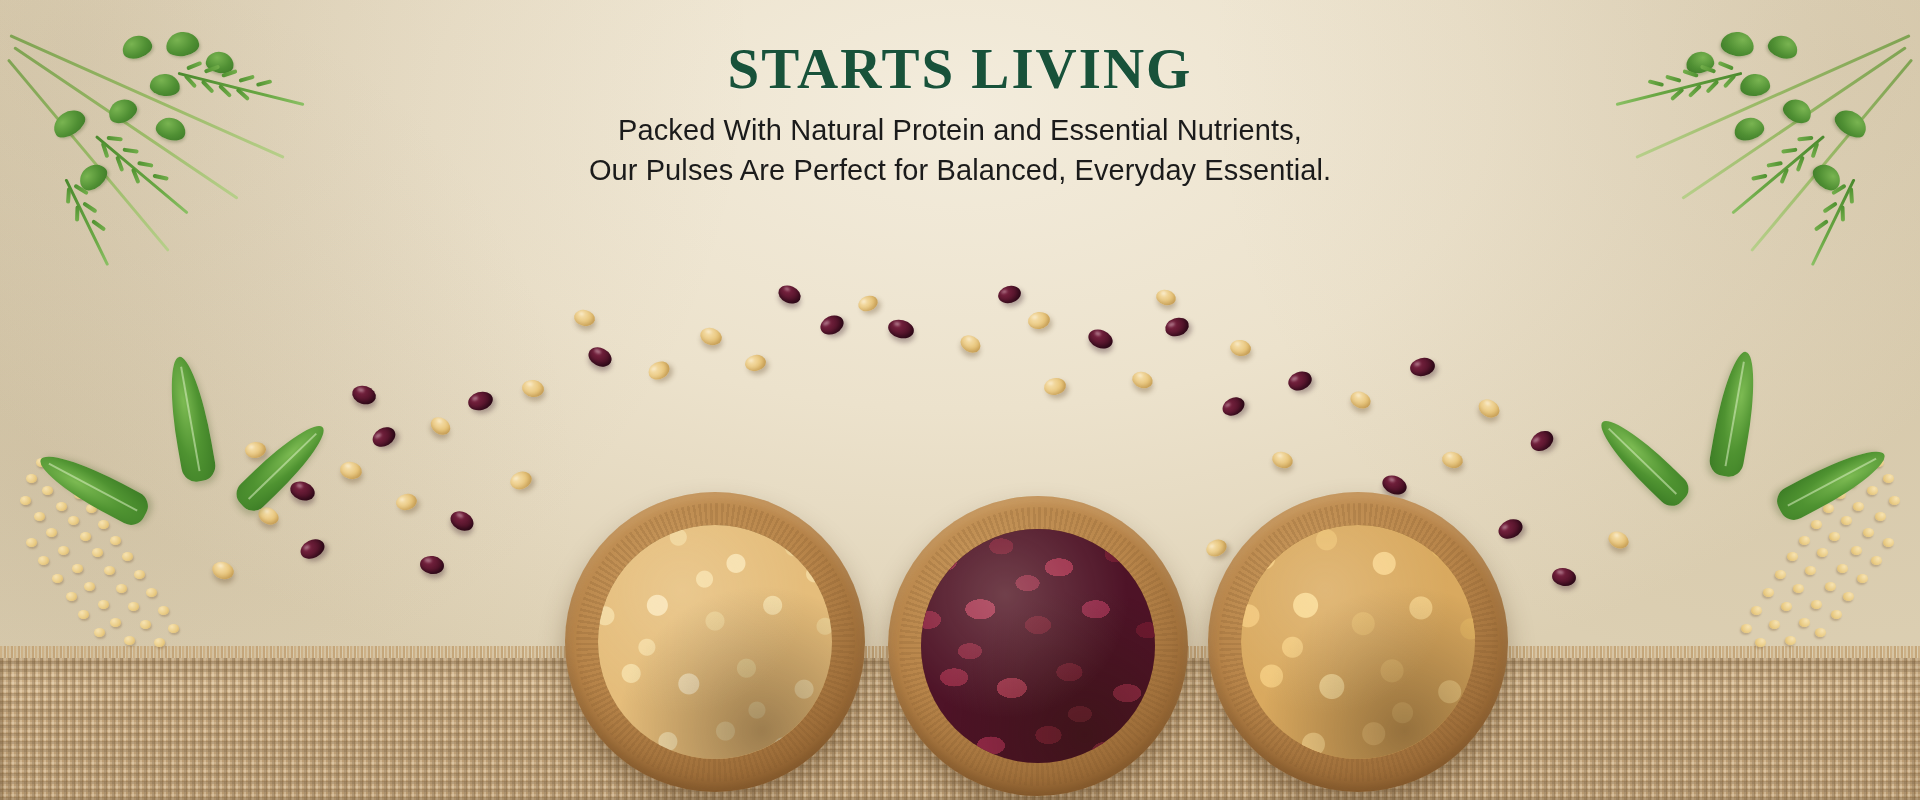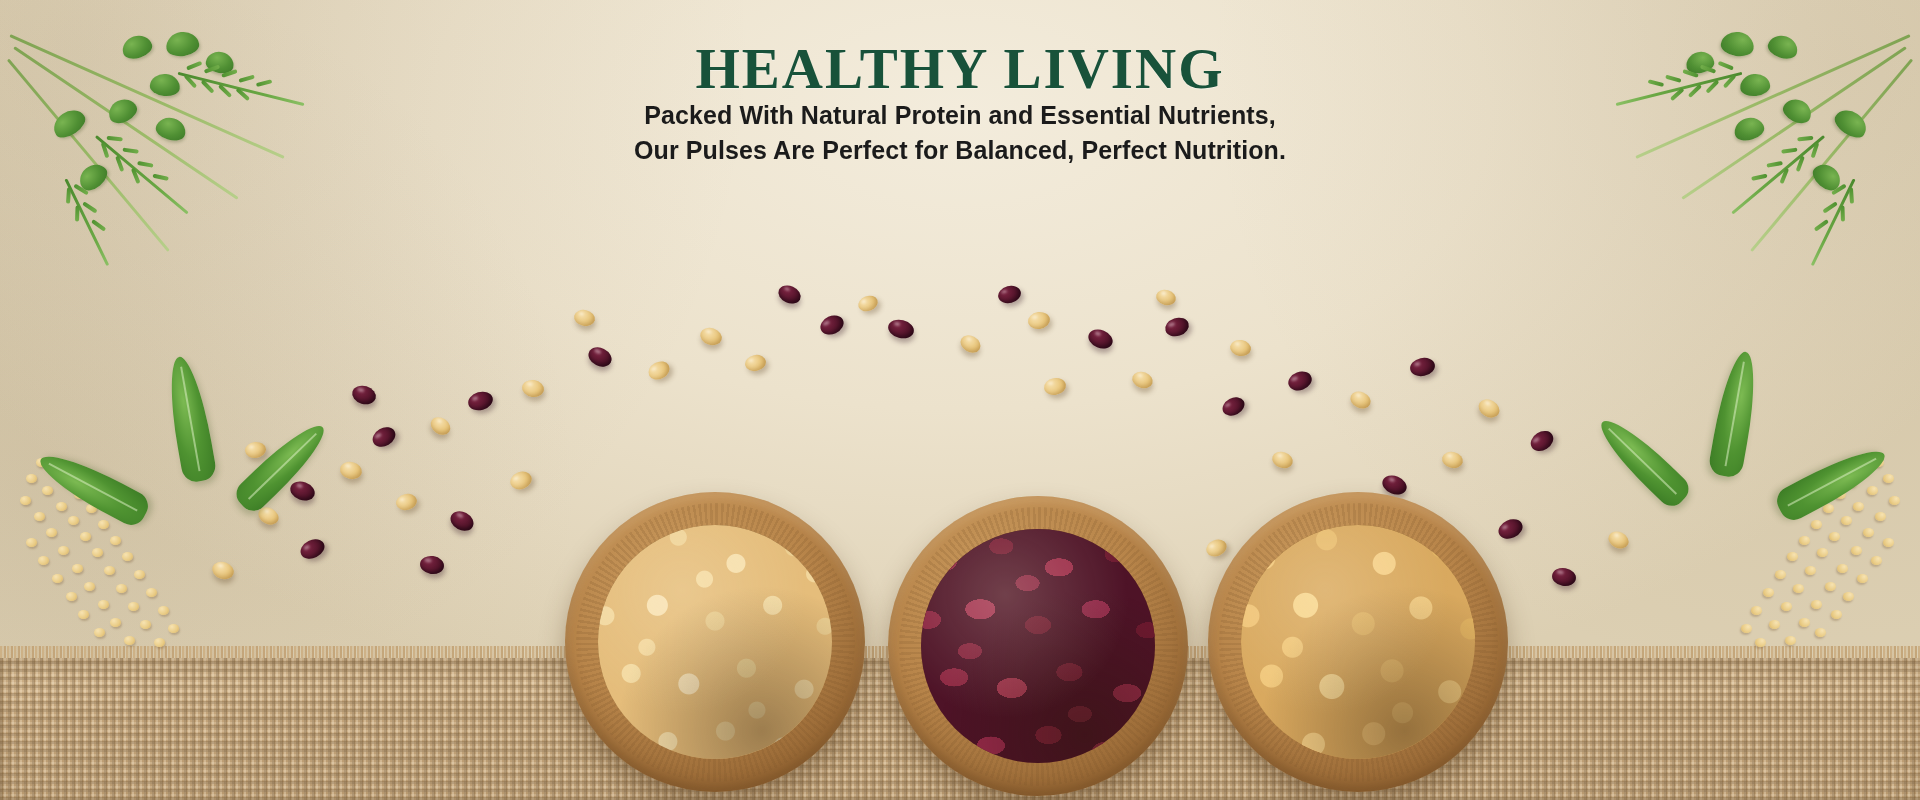--- a/index.html
+++ b/index.html
@@ -30,22 +30,22 @@
   }
   .headline {
     font-family:"Liberation Serif", serif;
     font-weight:700; color:#18523a;
     font-size:59px; line-height:1.02; letter-spacing:.5px;
     text-shadow:0 1px 0 rgba(255,255,255,.35);
   }
   .headline .l1 { display:block; font-size:57px; letter-spacing:2px; }
   .headline .l2 { display:block; font-size:59px; letter-spacing:1.5px; margin-top:4px; }
   .subline {
-    margin-top:0; color:#1b1b1b;
-    font-size:25px; line-height:1.38; font-weight:700;
+    margin-top:12px; color:#1b1b1b;
+    font-size:29px; line-height:1.38; font-weight:400;
     font-stretch:condensed; letter-spacing:.1px;
   }
   .subline span { display:block; }
 
   
   .burlap {
     position:absolute; left:0; bottom:0; width:1920px; height:142px; z-index:12;
     background-color:#c6a87e;
     background-image:
       repeating-linear-gradient(90deg, rgba(120,92,56,.40) 0 3px, rgba(0,0,0,0) 3px 8px),
@@ -236,25 +236,25 @@
     background:rgba(230,245,205,.5); transform:translateX(-50%);
   }
 </style>
 </head>
 <body>
 
 <div class="banner">
 
   <div class="text-block">
     <div class="headline">
-      <span class="l1">HEALTHY LIVING</span>
+      <span class="l1">STARTS LIVING</span>
     </div>
     <div class="subline">
       <span>Packed With Natural Protein and Essential Nutrients,</span>
-      <span>Our Pulses Are Perfect for Balanced, Perfect Nutrition.</span>
+      <span>Our Pulses Are Perfect for Balanced, Everyday Essential.</span>
     </div>
   </div>
 
   <div class="herb" style="left:0px; top:0px; width:340px; height:290px;">
     <div class="stem" style="left:10px; top:34px; width:300px; transform:rotate(24deg);"></div>
     <div class="stem" style="left:14px; top:46px; width:270px; transform:rotate(34deg);"></div>
     <div class="stem" style="left:8px; top:58px; width:250px; transform:rotate(50deg);"></div>
     <div class="oval-leaf" style="left:122px; top:36px; width:30px; height:22px; transform:rotate(-18deg);"></div>
     <div class="oval-leaf" style="left:166px; top:32px; width:33px; height:24px; transform:rotate(-8deg);"></div>
     <div class="oval-leaf" style="left:206px; top:52px; width:28px; height:21px; transform:rotate(12deg);"></div>

